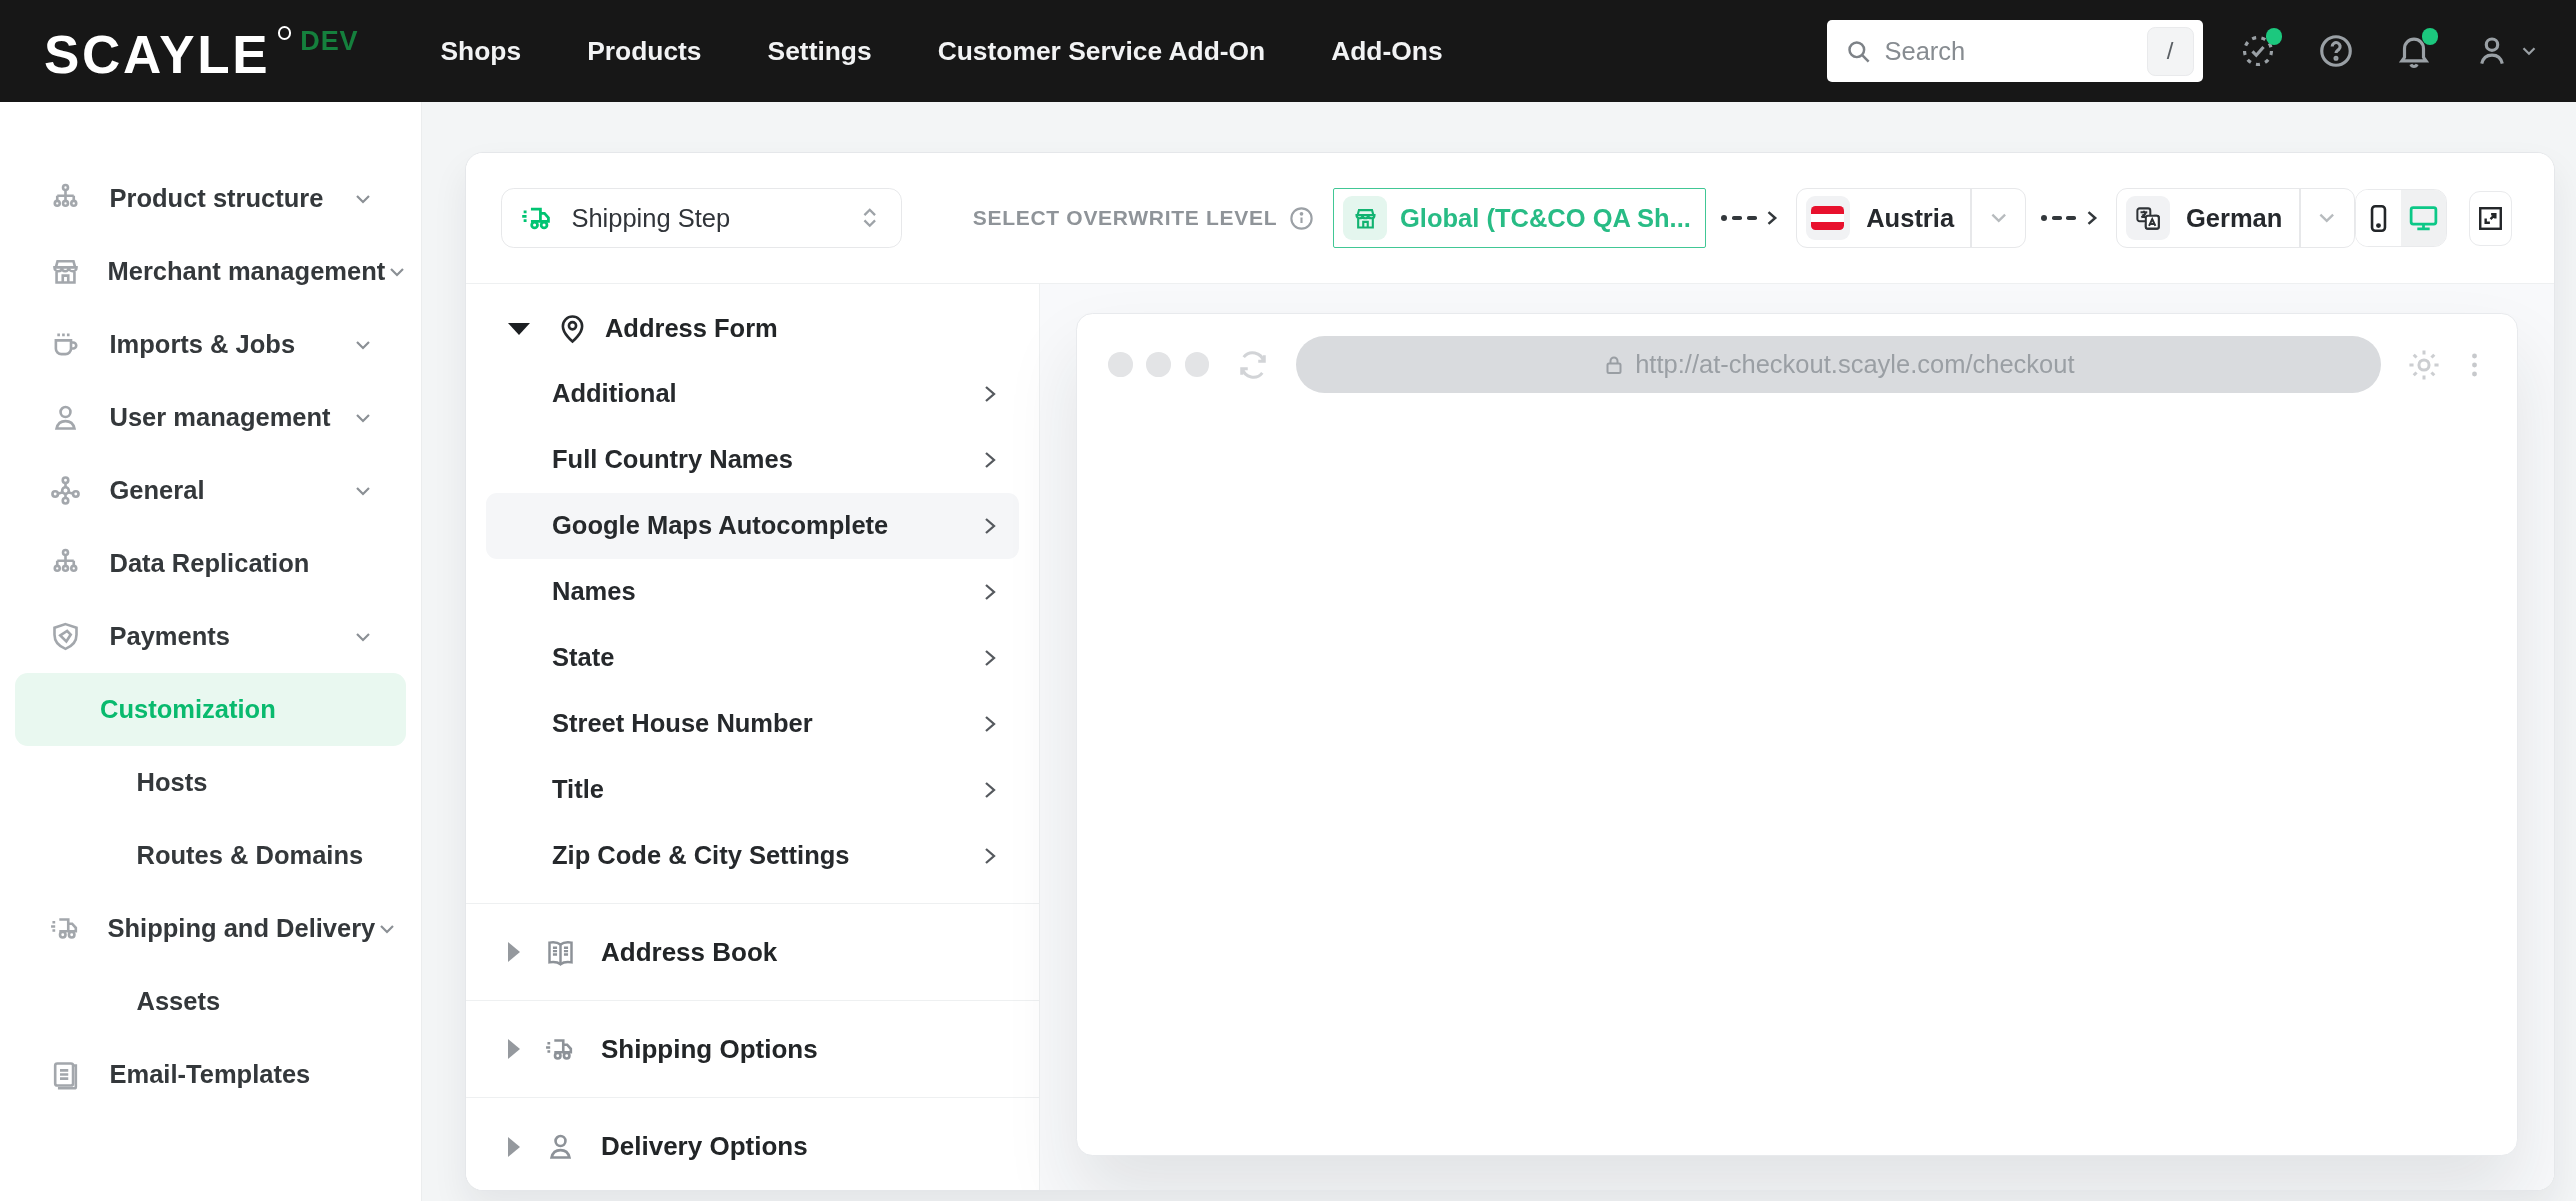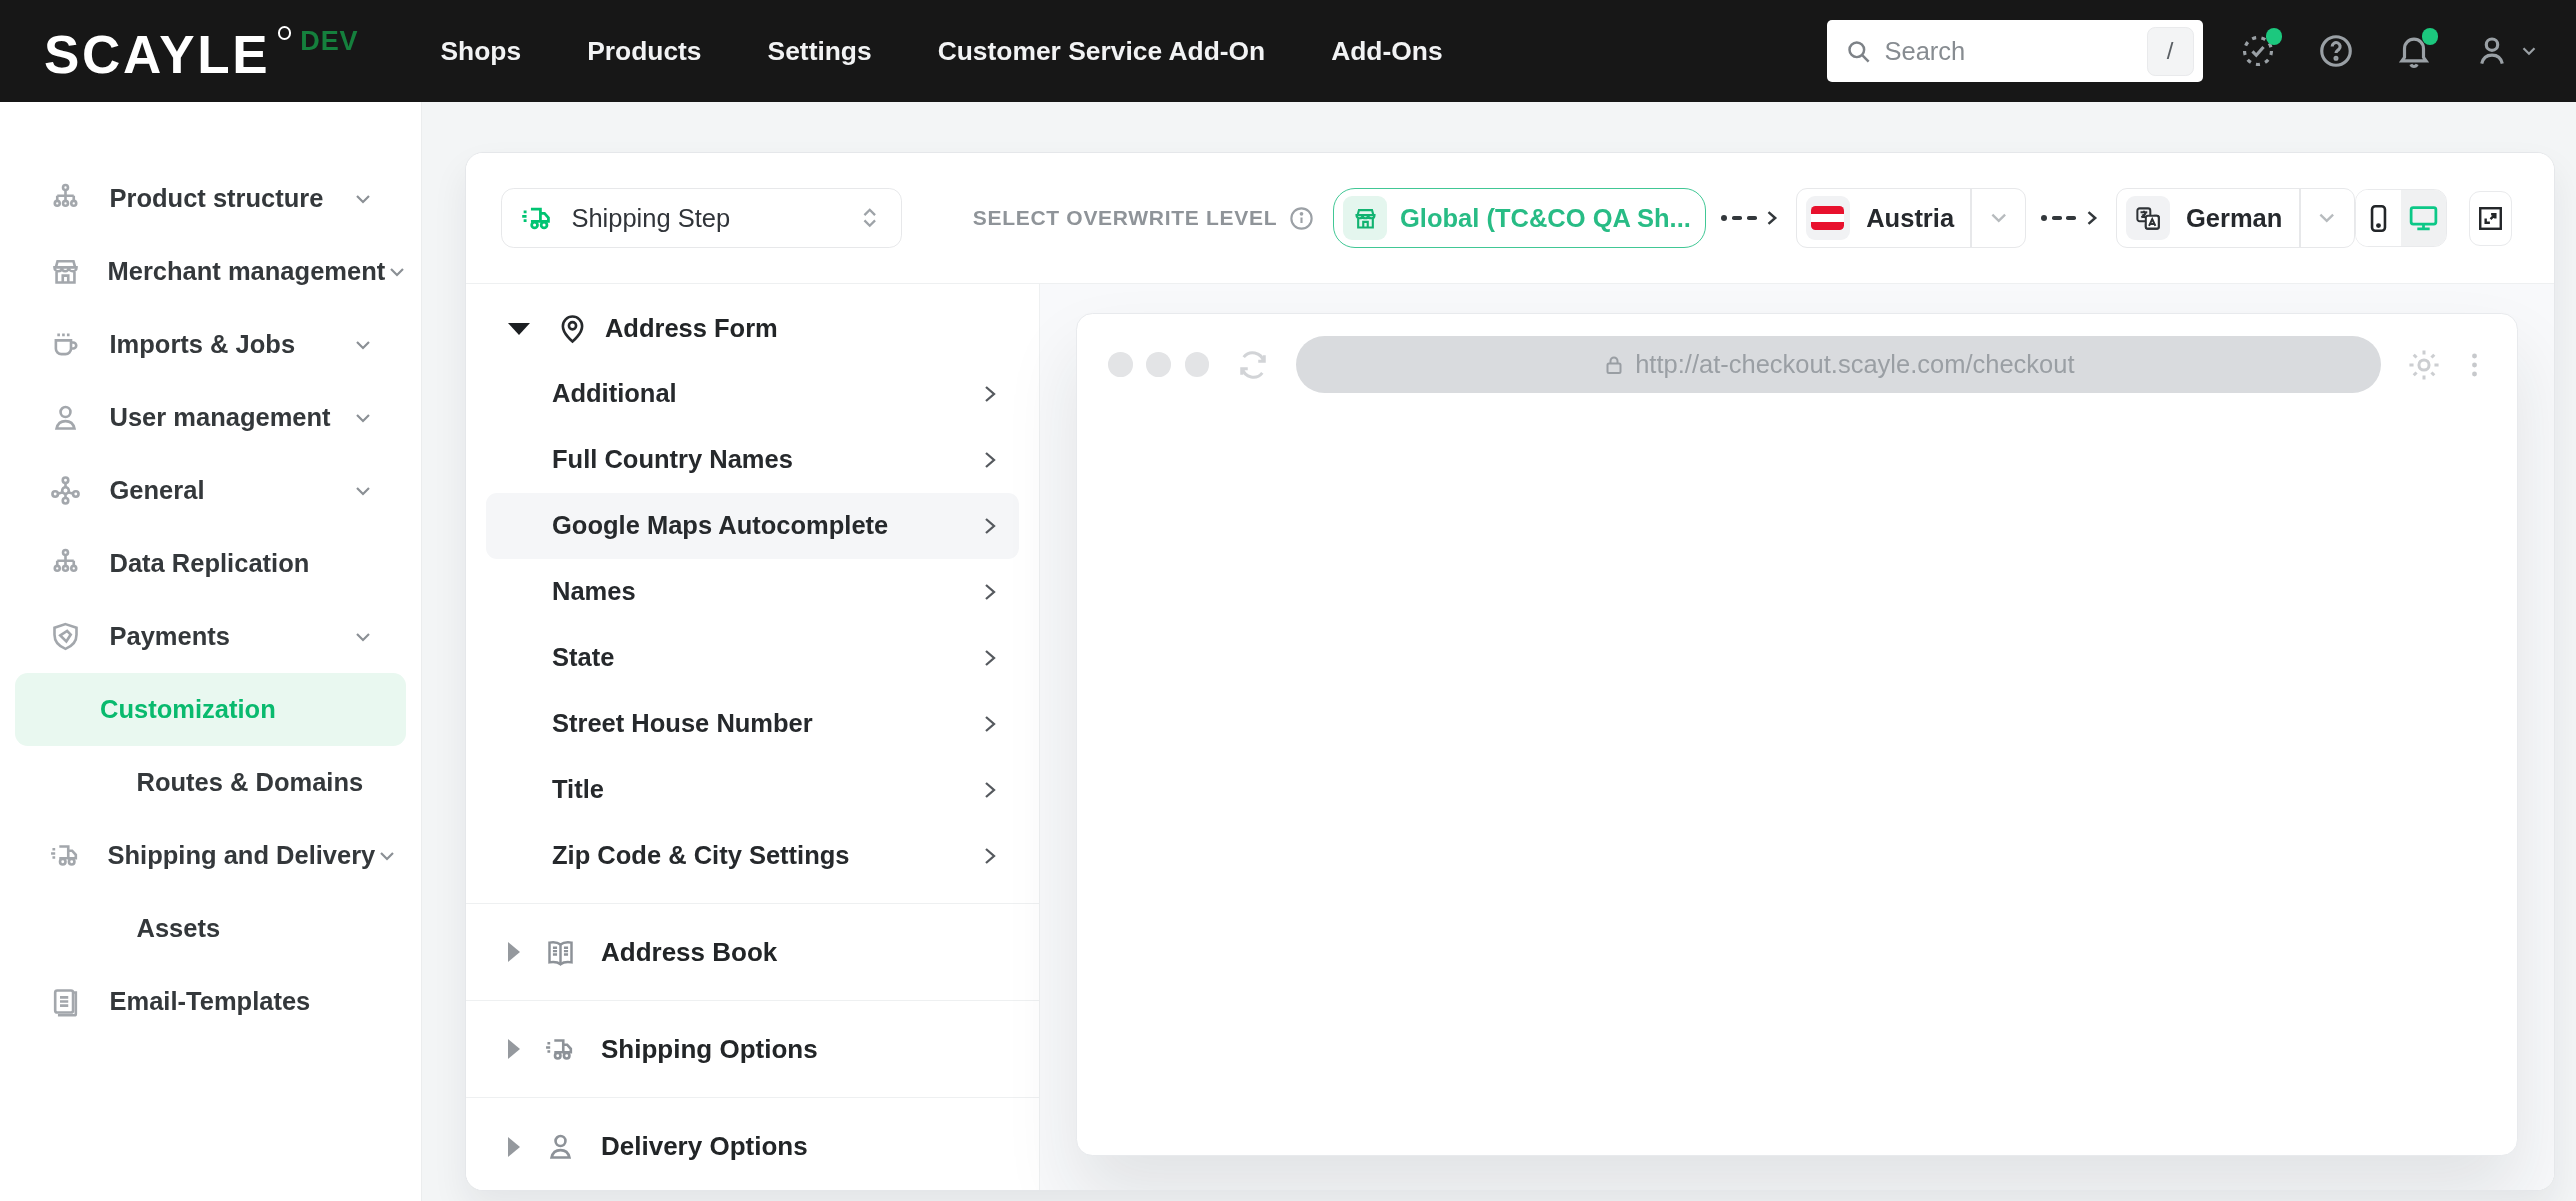--- a/index.html
+++ b/index.html
@@ -36,21 +36,21 @@
   
   .main { position:absolute; left:465px; top:152px; width:2090px; height:1039px; background:#ffffff; border:1.8px solid #e5e7ea; border-radius:18px; overflow:hidden; box-shadow:0 18px 36px rgba(25,30,40,0.07); }
 
   
   .toolbar { height:131px; display:flex; align-items:center; border-bottom:1.8px solid #eef0f1; background:#fff; }
   .step-select { margin-left:35px; width:510px; height:60px; border:1.8px solid #e7e8ea; border-radius:12.8px; display:flex; align-items:center; padding:0 18px; cursor:pointer; background:#fff; }
   .step-select .slbl { margin-left:16.4px; font-size:25.5px; color:#303439; font-weight:500; }
   .step-select .updown { margin-left:auto; color:#9ea3a8; }
   .ovw-label { margin-left:71px; font-size:21px; font-weight:600; letter-spacing:0.7px; color:#8f9499; white-space:nowrap; }
   .info-ic { margin-left:11px; color:#9ca1a6; }
-  .level-btn { margin-left:18px; height:60px; border:1.8px solid #41c795; border-radius:22px; background:#fff; display:flex; align-items:center; padding:0 14.6px 0 9px; gap:12.8px; cursor:pointer; }
+  .level-btn { margin-left:18px; height:60px; border:1.8px solid #41c795; border-radius:2px; background:#fff; display:flex; align-items:center; padding:0 14.6px 0 9px; gap:12.8px; cursor:pointer; }
   .level-chip { width:44px; height:44px; border-radius:9px; background:#e4f6ee; display:flex; align-items:center; justify-content:center; color:#12b371; }
   .level-btn .llbl { font-size:25.5px; font-weight:600; color:#28bc85; white-space:nowrap; }
   .flow-arrow { margin-left:14.6px; display:flex; align-items:center; gap:4.6px; color:#33383c; }
   .flow-arrow .dot { width:6.4px; height:6.4px; border-radius:50%; background:#33383c; }
   .flow-arrow .dash { width:10px; height:4.6px; border-radius:1.8px; background:#33383c; }
   .ctl-select { margin-left:14.6px; height:60px; border:1.8px solid #e7e8ea; border-radius:11px; background:#fff; display:flex; align-items:center; padding-left:9px; cursor:pointer; }
   .ctl-chip { width:44px; height:44px; border-radius:9px; background:#f1f2f4; display:flex; align-items:center; justify-content:center; }
   .ctl-select .clbl { margin-left:16.4px; margin-right:16.4px; font-size:25.5px; font-weight:600; color:#26292d; }
   .ctl-sep { width:1.8px; align-self:stretch; background:#e7e8ea; }
   .ctl-chevzone { width:53px; display:flex; align-items:center; justify-content:center; color:#b7bbbe; }
@@ -256,20 +256,23 @@
     <span class="schev">
         <svg width="24" height="24" viewBox="0 0 24 24" fill="none" stroke="currentColor" stroke-width="2.2">
           <path d="M6 9l6 6 6-6"></path>
         </svg>
       </span>
   </div>
   <div class="side-row side-sub selected">
     <span class="slabel">Customization</span>
   </div>
   <div class="side-row side-sub">
+    <span class="slabel">Hosts</span>
+  </div>
+  <div class="side-row side-sub">
     <span class="slabel">Routes &amp; Domains</span>
   </div>
   <div class="side-row">
     <span class="sicon">
         <svg width="33" height="33" viewBox="0 0 24 24" fill="none" stroke="currentColor" stroke-width="1.9">
           <path d="M2.5 7.5h2M1.5 10.5h3M2.5 13.5h2"></path>
           <path d="M7.5 5.5h6.5V14H7.5"></path>
           <path d="M14 8.5h2.8l2.7 3v2.5H14"></path>
           <circle cx="10" cy="16.5" r="2"></circle>
           <circle cx="16.5" cy="16.5" r="2"></circle>

